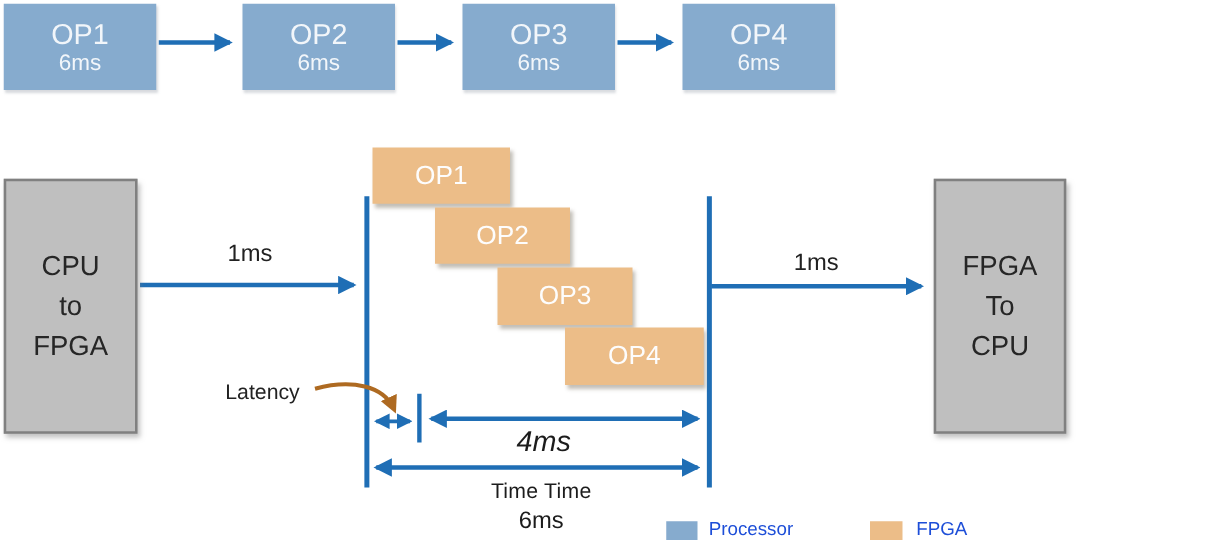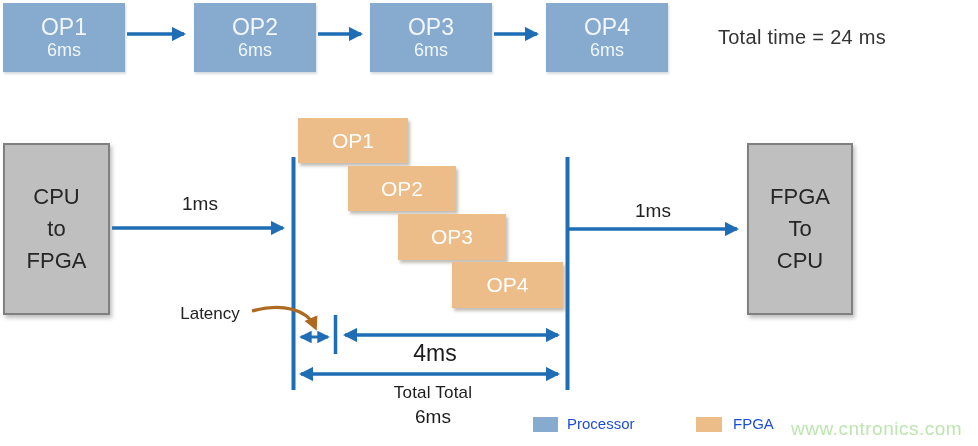--- a/index.html
+++ b/index.html
@@ -17,21 +17,21 @@
     color:#f2f6fa;box-shadow:1px 2px 2px rgba(140,150,160,.35);
   }
   .op-blue .op-name{font-size:23px;line-height:1.1;}
   .op-blue .op-time{font-size:18px;line-height:1.15;}
   #opb1{left:3px;} #opb2{left:194px;} #opb3{left:370px;} #opb4{left:546px;}
 
   #total-top{left:702px;top:26px;width:200px;font-size:20px;color:#333;text-align:center;letter-spacing:.3px;}
 
   
   .gray-box{
-    position:absolute;top:143px;width:107px;height:172px;
+    position:absolute;top:143px;width:107px;height:204px;
     background:#bfbfbf;border:2px solid #808080;box-sizing:border-box;
     display:flex;align-items:center;justify-content:center;text-align:center;
     font-size:22px;line-height:1.45;color:#262626;white-space:pre-line;
     box-shadow:2px 3px 4px rgba(130,130,130,.5);
   }
   #cpu-box{left:3px;} #fpga-box{left:747px;width:106px;}
 
   
   .op-orange{
     position:absolute;display:flex;align-items:center;justify-content:center;
@@ -41,21 +41,21 @@
   #opo2{left:348px;top:166px;width:108px;height:45px;}
   #opo3{left:398px;top:214px;width:108px;height:46px;}
   #opo4{left:452px;top:262px;width:111px;height:46px;}
 
   
   #lbl-1ms-left{left:160px;top:193px;width:80px;text-align:center;font-size:19px;color:#222;}
   #lbl-1ms-right{left:613px;top:200px;width:80px;text-align:center;font-size:19px;color:#222;}
   #lbl-latency{left:158px;top:303px;width:104px;text-align:center;color:#222;}
   #lbl-latency .l1{display:block;font-size:17px;line-height:1.3;}
   #lbl-latency .l2{display:block;font-size:17px;line-height:1.3;}
-  #lbl-4ms{left:375px;top:340px;width:120px;text-align:center;font-size:23px;color:#1c1c1c;}
+  #lbl-4ms{left:375px;top:340px;width:120px;text-align:center;font-size:23px;color:#1c1c1c;font-style:italic;}
   #lbl-total{left:353px;top:382px;width:160px;text-align:center;color:#1c1c1c;}
   #lbl-total .l1{display:block;font-size:17px;line-height:1.25;letter-spacing:.2px;}
   #lbl-total .l2{display:block;font-size:19px;line-height:1.45;}
 
   
   .swatch{position:absolute;width:25px;height:15px;}
   #swatch-processor{left:533px;top:417px;}
   #swatch-fpga{left:696px;top:417px;width:26px;}
   .legend-label{position:absolute;top:415px;font-size:15px;color:#1d4ed8;}
   #legend-processor-label{left:567px;}
@@ -106,21 +106,20 @@
   </div>
   <div class="op-blue" id="opb3" style="background-color: rgb(134, 171, 206);">
     <span class="op-name">OP3</span>
     <span class="op-time">6ms</span>
   </div>
   <div class="op-blue" id="opb4" style="background-color: rgb(134, 171, 206);">
     <span class="op-name">OP4</span>
     <span class="op-time">6ms</span>
   </div>
 
-  <div class="abs" id="total-top">Total time = 24 ms</div>
 
   <div class="gray-box" id="cpu-box">CPU
 to
 FPGA</div>
   <div class="gray-box" id="fpga-box">FPGA
 To
 CPU</div>
 
   <div class="op-orange" id="opo1" style="background-color: rgb(236, 189, 136);">OP1</div>
   <div class="op-orange" id="opo2" style="background-color: rgb(236, 189, 136);">OP2</div>
@@ -130,24 +129,23 @@
   <div class="abs" id="lbl-1ms-left">1ms</div>
   <div class="abs" id="lbl-1ms-right">1ms</div>
 
   <div class="abs" id="lbl-latency">
     <span class="l1">Latency</span>
   </div>
 
   <div class="abs" id="lbl-4ms">4ms</div>
 
   <div class="abs" id="lbl-total">
-    <span class="l1">Total Total</span>
+    <span class="l1">Time Time</span>
     <span class="l2">6ms</span>
   </div>
 
   <div class="swatch" id="swatch-processor" style="background-color: rgb(134, 171, 206);"></div>
   <div class="legend-label" id="legend-processor-label">Processor</div>
   <div class="swatch" id="swatch-fpga" style="background-color: rgb(236, 189, 136);"></div>
   <div class="legend-label" id="legend-fpga-label">FPGA</div>
 
-  <div class="abs" id="watermark" style="color: rgb(188, 229, 175);">www.cntronics.com</div>
 
 </div>
 
 </body></html>

